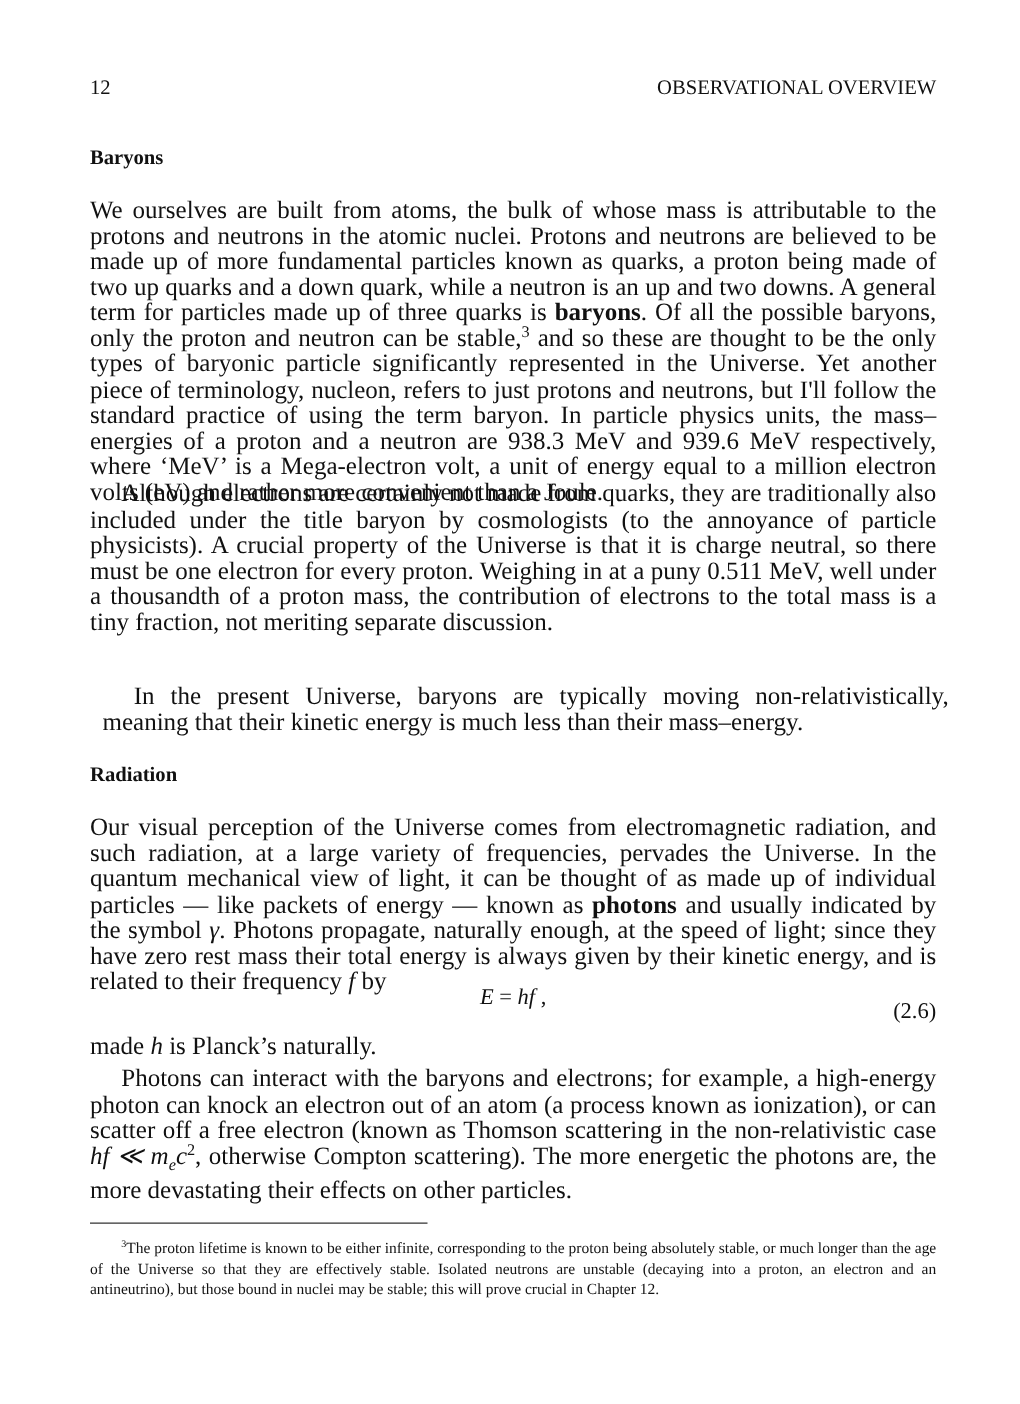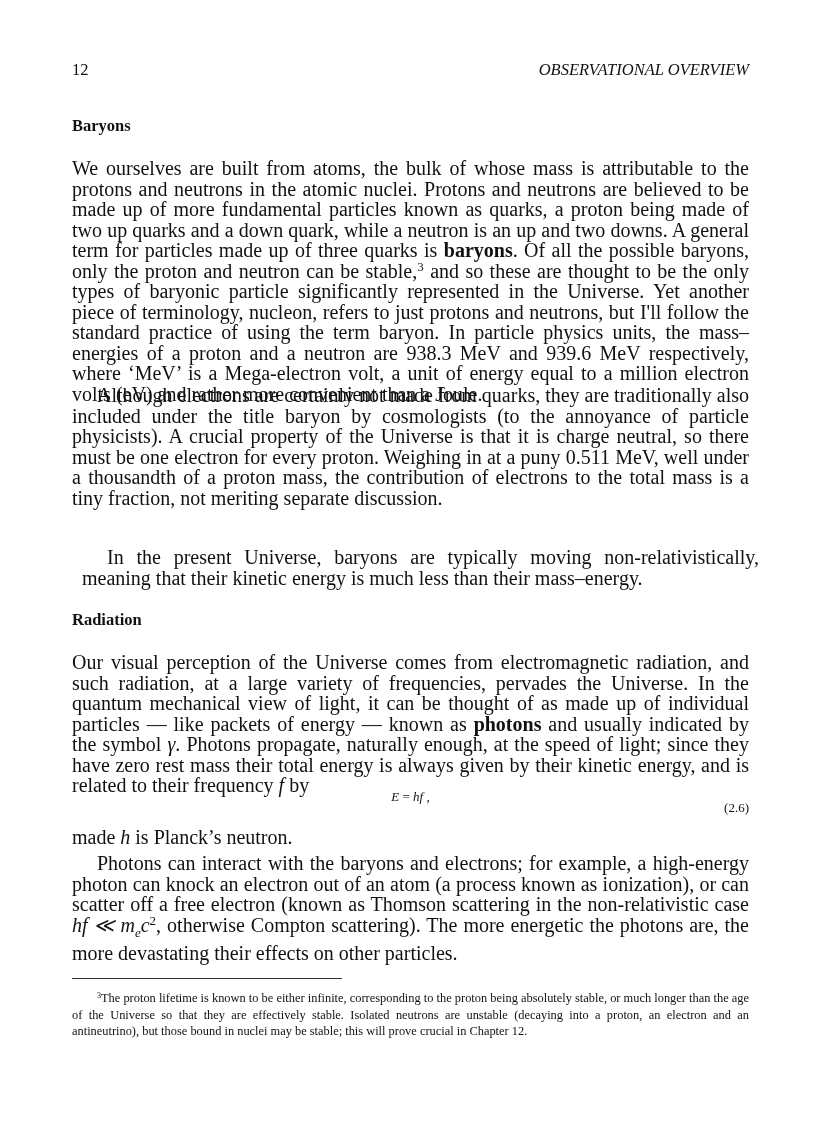--- a/index.html
+++ b/index.html
@@ -7,34 +7,34 @@
       width: 816px; height: 1123px; position: relative; overflow: hidden;
       font-family: "Liberation Serif", "DejaVu Serif", serif;
       color: #111111;
     }
     .page { position: absolute; left: 72px; top: 0; width: 677px; }
     .running-head {
       position: absolute; top: 60px; left: 0; width: 677px;
       font-size: 16.5px; line-height: 20px;
     }
     .running-head .pnum { position: absolute; left: 0; top: 0; }
-    .running-head .title { position: absolute; right: 0; top: 0; font-style: italic; }
+    .running-head .title { position: absolute; right: 0; top: 0; }
     .section-heading {
       position: absolute; left: 0; font-weight: bold; font-size: 16.5px; line-height: 20px;
     }
     .para {
       position: absolute; left: 0; width: 677px;
       font-size: 20px; line-height: 20.5px; text-align: justify;
       text-align-last: left;
     }
     .para.indent { text-indent: 25px; }
     .para b { font-weight: bold; }
     .equation {
       position: absolute; left: 0; width: 677px; height: 22px;
-      font-size: 13px; line-height: 22px;
+      font-size: 18px; line-height: 22px;
     }
     .equation .eq-body {
       position: absolute; left: 0; right: 0; text-align: center; font-style: italic;
     }
     .equation .eq-body .op { font-style: normal; }
     .equation .eq-num { position: absolute; right: 0; top: 11px; }
     .footnote-rule {
       position: absolute; left: 0; top: 978px; width: 270px; height: 0;
       border-top: 1px solid #333333;
     }
@@ -66,21 +66,21 @@
 
   <div class="section-heading" style="top:610px;text-align:right;">Radiation</div>
 
   <p class="para" style="top:652px; margin:0;"><span>Our visual perception of the Universe comes from electromagnetic radiation, and such radiation, at a large variety of frequencies, pervades the Universe. In the quantum mechanical view of light, it can be thought of as made up of individual particles — like packets of energy — known as </span><b>photons</b><span> and usually indicated by the symbol </span><i class="math">γ</i><span>. Photons propagate, naturally enough, at the speed of light; since they have zero rest mass their total energy is always given by their kinetic energy, and is related to their frequency </span><i class="math">f</i><span> by</span></p>
 
   <div class="equation" style="top:786px;">
     <span class="eq-body"><span>E</span><span class="op"> = </span><span>hf</span><span class="op"> ,</span></span>
     <span class="eq-num">(2.6)</span>
   </div>
 
-  <p class="para" style="top:827px; margin:0;"><span>made </span><i class="math">h</i><span> is Planck’s neutron.</span></p>
+  <p class="para" style="top:827px; margin:0;"><span>made </span><i class="math">h</i><span> is Planck’s naturally.</span></p>
 
   <p class="para indent" style="top:853px; margin:0;"><span>Photons can interact with the baryons and electrons; for example, a high-energy photon can knock an electron out of an atom (a process known as ionization), or can scatter off a free electron (known as Thomson scattering in the non-relativistic case </span><i class="math">hf ≪ m</i><sub style="font-size:0.65em;font-style:italic;">e</sub><i class="math">c</i><sup>2</sup><span>, otherwise Compton scattering). The more energetic the photons are, the more devastating their effects on other particles.</span></p>
 
   <div class="footnote-rule"></div>
 
   <p class="footnote" style="margin:0;"><sup>3</sup><span>The proton lifetime is known to be either infinite, corresponding to the proton being absolutely stable, or much longer than the age of the Universe so that they are effectively stable. Isolated neutrons are unstable (decaying into a proton, an electron and an antineutrino), but those bound in nuclei may be stable; this will prove crucial in Chapter 12.</span></p>
 
 </div>
 
 </body></html>

